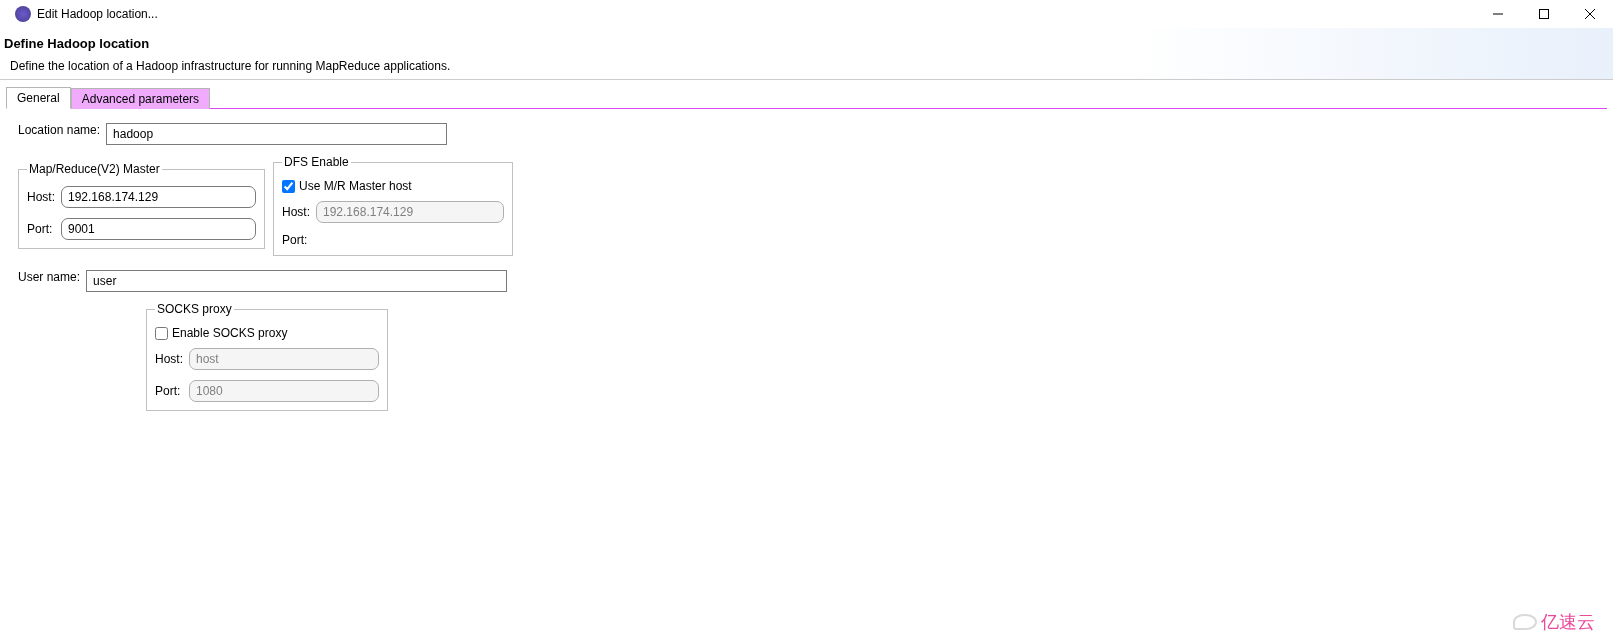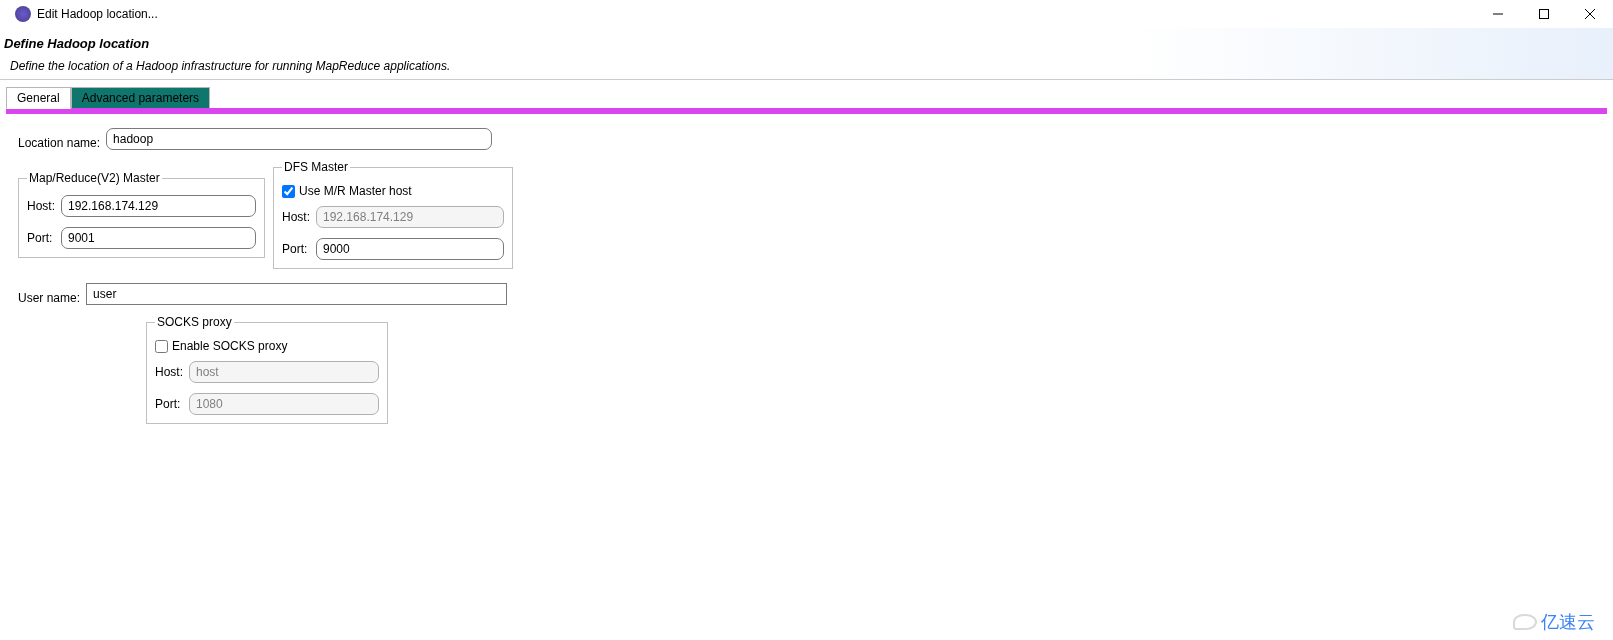--- a/index.html
+++ b/index.html
@@ -34,52 +34,51 @@
     }
     .window-controls div {
       width: 46px; height: 28px;
       display: flex; align-items: center; justify-content: center;
       font-size: 12px;
     }
     .header-area {
       padding: 8px 20px 6px 4px;
       border-bottom: 1px solid #ccc;
       background: linear-gradient(to right, #ffffff 0%, #ffffff 70%, #e8f0fb 100%);
-      font-style: italic;
     }
     .header-title { font-weight: bold; font-size: 13px; margin-bottom: 8px; }
     .header-desc { font-size: 12px; padding-left: 6px; }
     .tabs-container {
       margin: 6px 6px 0 6px;
     }
     .tabs {
       display: flex;
-      align-items: flex-start;
-      border-bottom: 6px solid #d946ef;
+      align-items: center;
+      border-bottom: 1px solid #d946ef;
     }
     .tab {
       padding: 3px 10px;
       border: 1px solid #b5b5b5;
       border-bottom: none;
-      background: #0f766e;
+      background: #f0abfc;
       margin-right: 0px;
       position: relative;
       top: 1px;
       cursor: default;
     }
     .tab.active {
       background: #fff;
       border-bottom: 1px solid #fff;
     }
     .tab-content {
       padding: 14px 12px;
     }
     .row {
       display: flex;
-      align-items: flex-end;
+      align-items: flex-start;
       margin-bottom: 10px;
     }
     .row label { margin-right: 6px; white-space: nowrap; }
     input[type="text"] {
       border: 1px solid #7a7a7a;
       height: 22px;
       padding: 0 6px;
       font-family: inherit;
       font-size: 12px;
     }
@@ -110,21 +109,21 @@
       align-items: center;
     }
     .grid2 input[type="text"] { width: 100%; border-radius: 7px; }
     .cb-row { display: flex; align-items: center; margin-bottom: 8px; }
     .cb-row input[type="checkbox"] { width:13px; height:13px; margin-right:4px; }
     .watermark {
       position: absolute;
       right: 18px;
       bottom: 6px;
       font-size: 18px;
-      color: #3b82f6;
+      color: #ec4899;
       user-select: none;
       display: flex;
       align-items: center;
       gap: 4px;
     }
     .watermark .wm-icon {
        width:24px; height:16px;
        border:2px solid #d9d9d9;
        border-radius: 14px 14px 14px 4px / 10px 10px 10px 4px;
        position:relative;
@@ -164,45 +163,44 @@
 <div class="tabs-container">
   <div class="tabs">
     <div class="tab active">General</div>
     <div class="tab">Advanced parameters</div>
   </div>
 
   <div class="tab-content">
 
     <div class="row">
       <label>Location name:</label>
-      <input type="text" style="width: 386px; border-radius: 7px;" value="hadoop">
+      <input type="text" style="width: 341px;" value="hadoop">
     </div>
 
     <div class="masters">
       <fieldset class="mr">
         <legend>Map/Reduce(V2) Master</legend>
         <div class="grid2">
           <label>Host:</label>
           <input type="text" value="192.168.174.129" style="">
           <label>Port:</label>
           <input type="text" value="9001" style="">
         </div>
       </fieldset>
 
       <fieldset class="dfs">
-        <legend>DFS Master</legend>
+        <legend>DFS Enable</legend>
         <div class="cb-row">
           <input type="checkbox" checked="" style="">
           <span>Use M/R Master host</span>
         </div>
         <div class="grid2">
           <label>Host:</label>
           <input type="text" disabled="" value="192.168.174.129" style="">
           <label>Port:</label>
-          <input type="text" value="9000" style="">
         </div>
       </fieldset>
     </div>
 
     <div class="row">
       <label>User name:</label>
       <input type="text" style="width: 421px;" value="user">
     </div>
 
     <fieldset class="socks">

